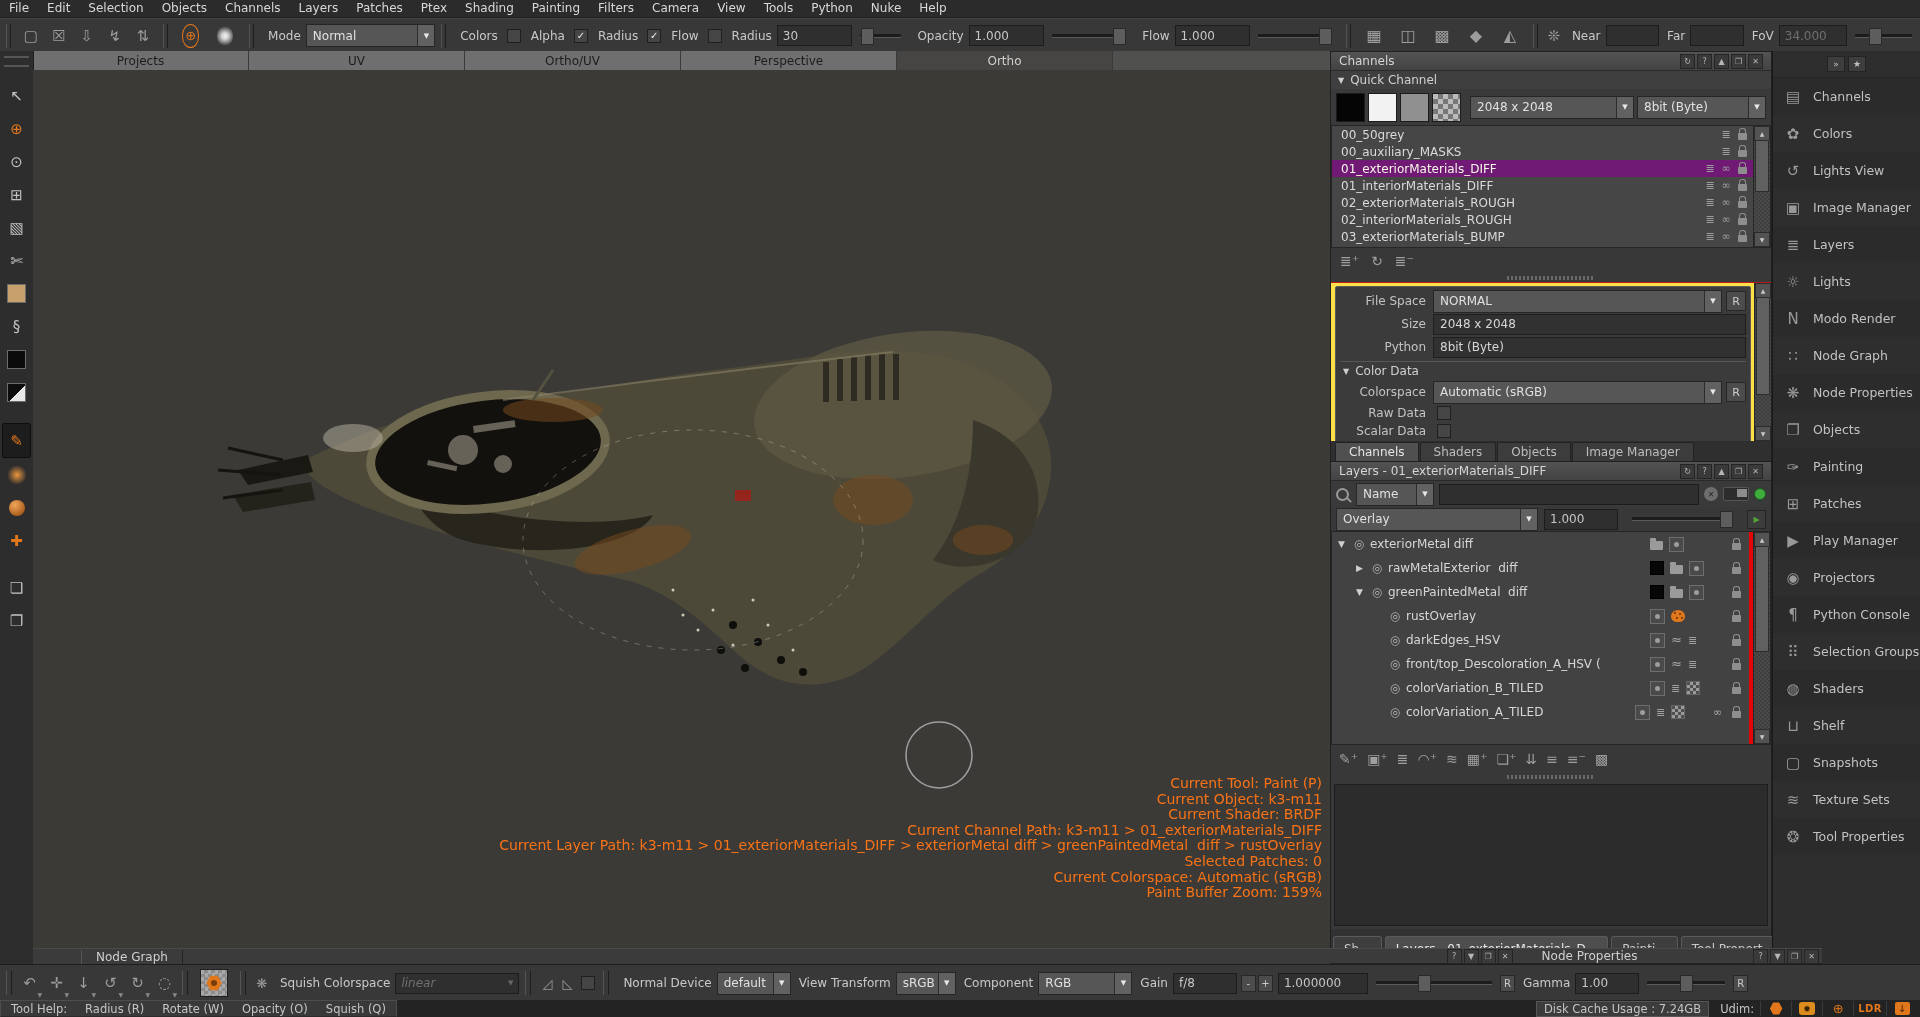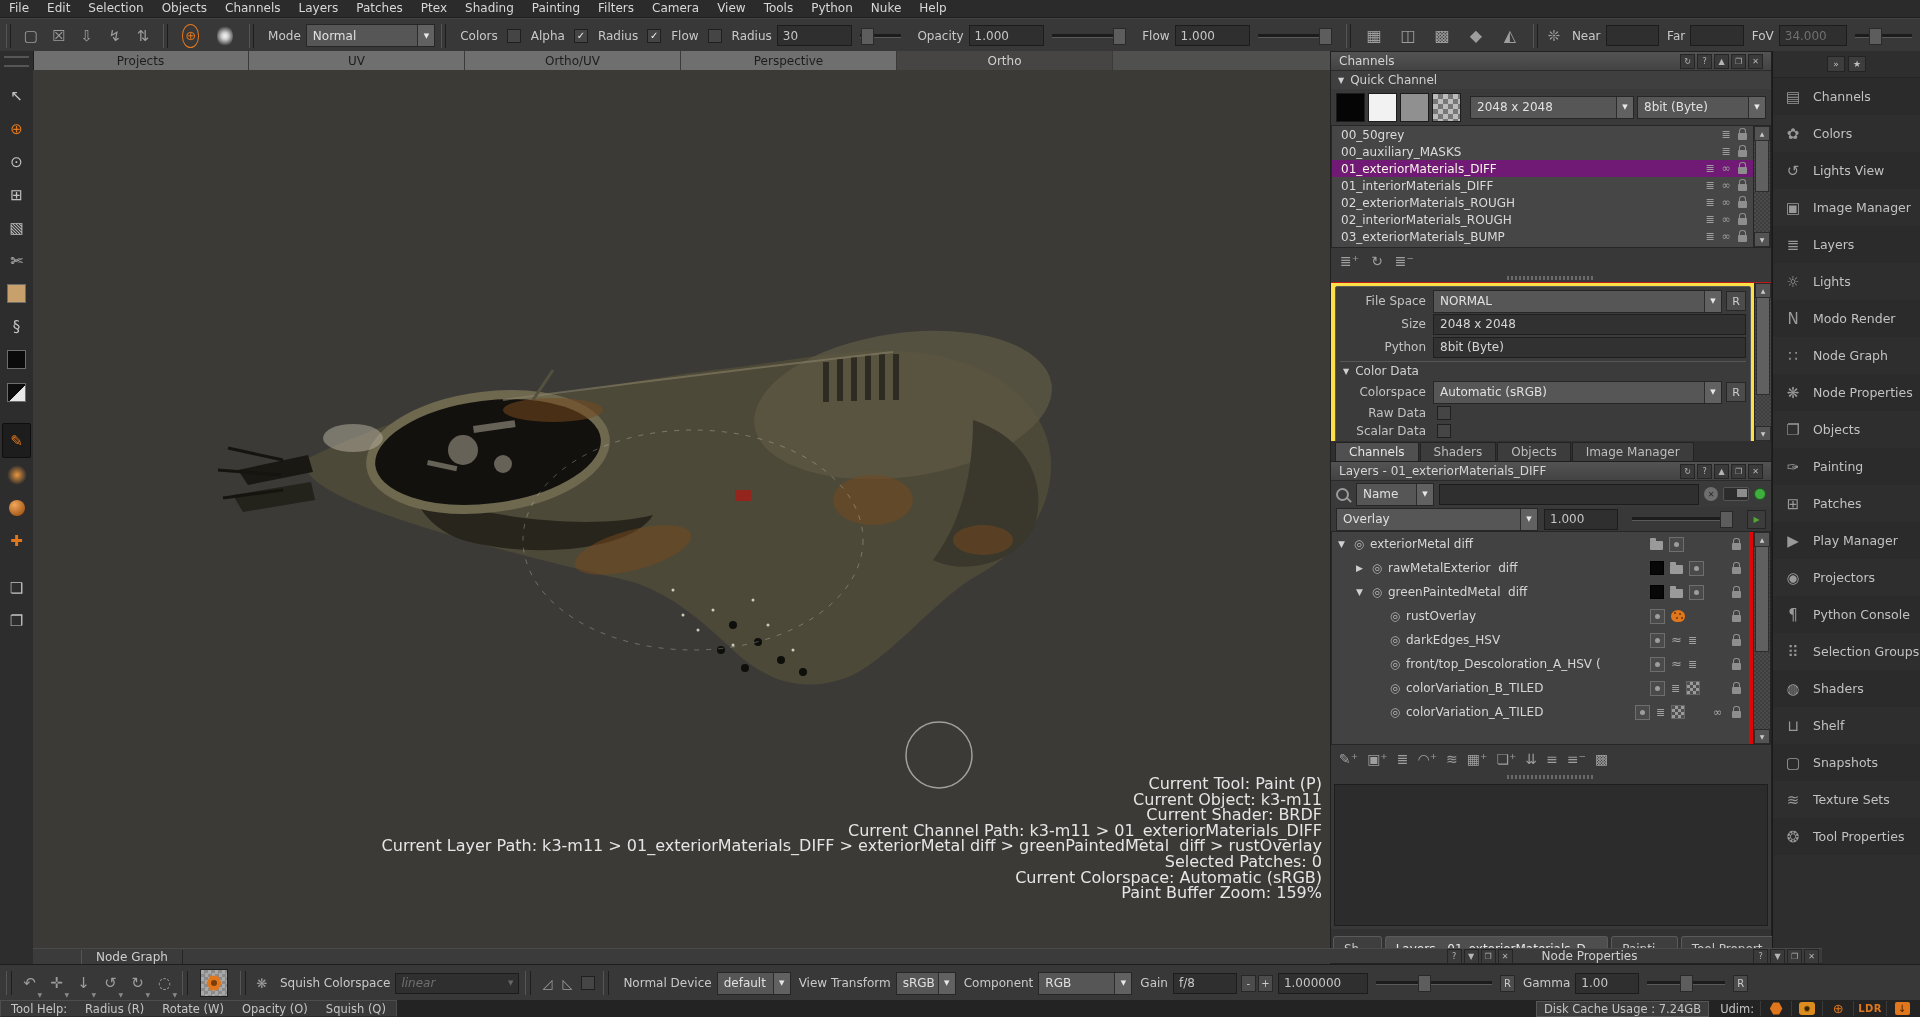--- a/index.html
+++ b/index.html
@@ -43,21 +43,21 @@
   .ltool[data-variant~="gap"]{margin-top:14px}
   .ltool[data-variant~="active"]{background:#1d1d1d;color:#e0771c;border:1px solid #0e0e0e;border-radius:2px;margin-left:2px;margin-right:2px}
   .ltool[data-variant~="swatch-tan"]::before{content:"";width:17px;height:17px;background:#c7a06b;border:1px solid #6d6d6d}
   .ltool[data-variant~="swatch-black"]::before{content:"";width:17px;height:17px;background:#0b0b0b;border:1px solid #6d6d6d}
   .ltool[data-variant~="swatch-grad"]::before{content:"";width:17px;height:17px;background:linear-gradient(135deg,#0d0d0d 55%,#e8e8e8 55%);border:1px solid #6d6d6d}
   .ltool[data-variant~="softdot"]::before{content:"";width:20px;height:20px;border-radius:50%;background:radial-gradient(circle,#ea963e 0%,rgba(234,150,62,0) 70%)}
   .ltool[data-variant~="ball"]::before{content:"";width:16px;height:16px;border-radius:50%;background:radial-gradient(circle at 35% 30%,#f3a65a,#8d4406)}
 
   
   #canvas{left:33px;top:70px;width:1297px;height:878px;background:#3b3a37;overflow:hidden}
-  .hud{position:absolute;right:8px;bottom:16px;text-align:right;font-size:16px;line-height:15.6px;color:#e5e5e5;white-space:pre}
+  .hud{position:absolute;right:8px;bottom:16px;text-align:right;font-size:14px;line-height:15.6px;color:#f97316;white-space:pre}
 
   
   #dock{left:1330px;top:51px;width:442px;height:897px;background:#383838;border:1px solid #202020;box-sizing:border-box;display:flex;flex-direction:column}
   .phead{height:18px;min-height:18px;background:linear-gradient(#535353,#434343);display:flex;align-items:center;padding:0 8px;font-size:12px;color:#d5d5d5;border-bottom:1px solid #2a2a2a}
   .winbtns{margin-left:auto;display:flex;gap:2px}
   .wbtn{width:13px;height:13px;background:#3a3a3a;border:1px solid #252525;color:#b5b5b5;font-size:8px;display:flex;align-items:center;justify-content:center}
   .secrow{height:18px;min-height:18px;display:flex;align-items:center;gap:6px;padding-left:7px;background:#3f3f3f;color:#d0d0d0}
   .tri{font-size:8px;color:#cfcfcf}
   .swrow{height:36px;min-height:36px;display:flex;align-items:center;gap:3px;padding:0 5px;background:#3a3a3a}
   .qswatch{width:27px;height:27px;border:1px solid #1c1c1c}

